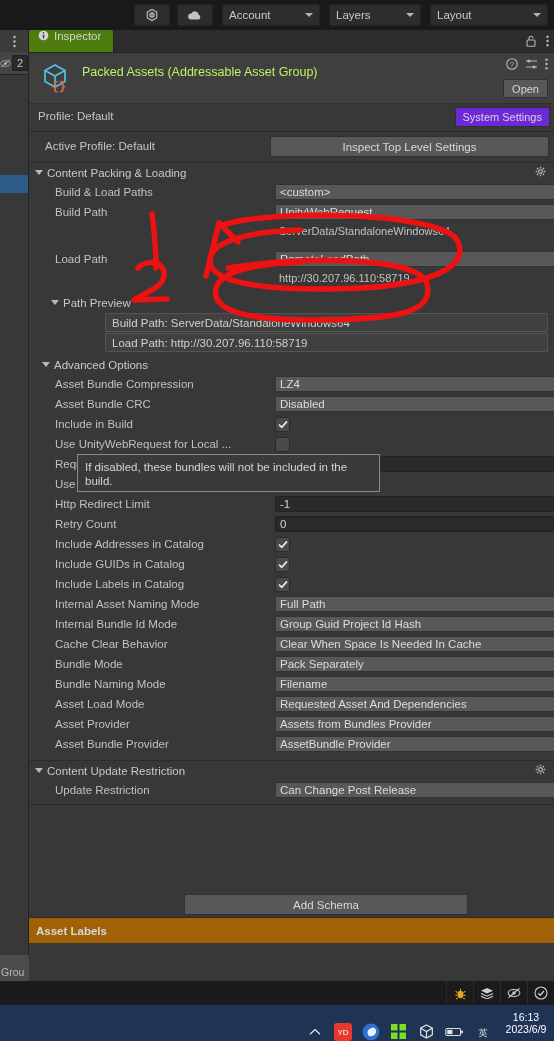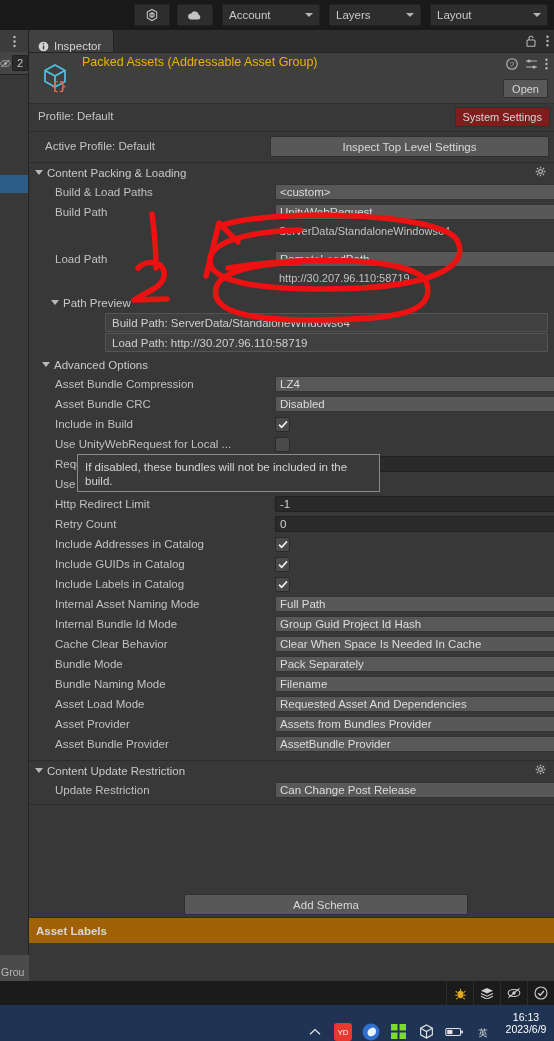--- a/index.html
+++ b/index.html
@@ -33,36 +33,36 @@
   .rail-sel{position:absolute;left:0;top:145px;width:28px;height:18px;background:#2c5d87;}
   .rail-bottom{position:absolute;left:0;top:925px;width:29px;height:34px;background:#4b4b4b;
                display:flex;align-items:center;color:#b8b8b8;font-size:10.5px;overflow:hidden;
                padding-left:1px;box-sizing:border-box;}
 
   
   .panel{position:absolute;left:29px;top:30px;width:525px;height:925px;background:#383838;}
 
   .tabbar{position:relative;height:22px;background:#2d2d2d;border-bottom:1px solid #232323;
           display:flex;align-items:stretch;}
-  .tab{display:flex;align-items:flex-end;gap:5px;padding:0 12px 0 9px;background:#404040;color:#d2d2d2;
+  .tab{display:flex;align-items:flex-start;gap:5px;padding:0 12px 0 9px;background:#4d7c0f;color:#d2d2d2;
        font-size:11.5px;border-right:1px solid #232323;border-top-left-radius:2px;border-top-right-radius:2px;}
   .tabbar .spacer{flex:1;}
   .tabbar .tico{display:flex;align-items:center;padding:0 5px;color:#b6b6b6;}
 
   .objhdr{position:relative;height:50px;background:#3f3f3f;border-bottom:1px solid #303030;}
   .objicon{position:absolute;left:11px;top:8px;width:32px;height:32px;}
-  .objtitle{position:absolute;left:53px;top:2px;font-size:12.5px;color:#eab308;}
+  .objtitle{position:absolute;left:53px;top:12px;font-size:12.5px;color:#bef264;}
   .hdricons{position:absolute;right:6px;top:5px;display:flex;gap:7px;align-items:center;color:#b6b6b6;}
   .openbtn{position:absolute;right:6px;top:26px;height:17px;padding:0 8px;background:#585858;
            border:1px solid #303030;border-radius:2px;font-size:11px;color:#d6d6d6;
            display:flex;align-items:center;}
 
   .profrow{position:relative;height:27px;background:#383838;border-bottom:1px solid #2c2c2c;}
   .proflbl{position:absolute;left:9px;top:6px;font-size:11.5px;color:#c4c4c4;}
-  .sysbtn{position:absolute;right:4px;top:3px;height:18px;padding:0 7px;background:#7f1d1d;
+  .sysbtn{position:absolute;right:4px;top:3px;height:18px;padding:0 7px;background:#6d28d9;
           border:1px solid #303030;border-radius:2px;font-size:11px;color:#d6d6d6;
           display:flex;align-items:center;}
 
   .activerow{position:relative;height:30px;border-bottom:1px solid #2c2c2c;}
   .activelbl{position:absolute;left:16px;top:8px;font-size:11.5px;color:#c4c4c4;}
   .inspectbtn{position:absolute;left:241px;top:4px;width:277px;height:19px;background:#585858;
               border:1px solid #303030;border-radius:2px;font-size:11.5px;color:#d8d8d8;
               display:flex;align-items:center;justify-content:center;}
 
   

